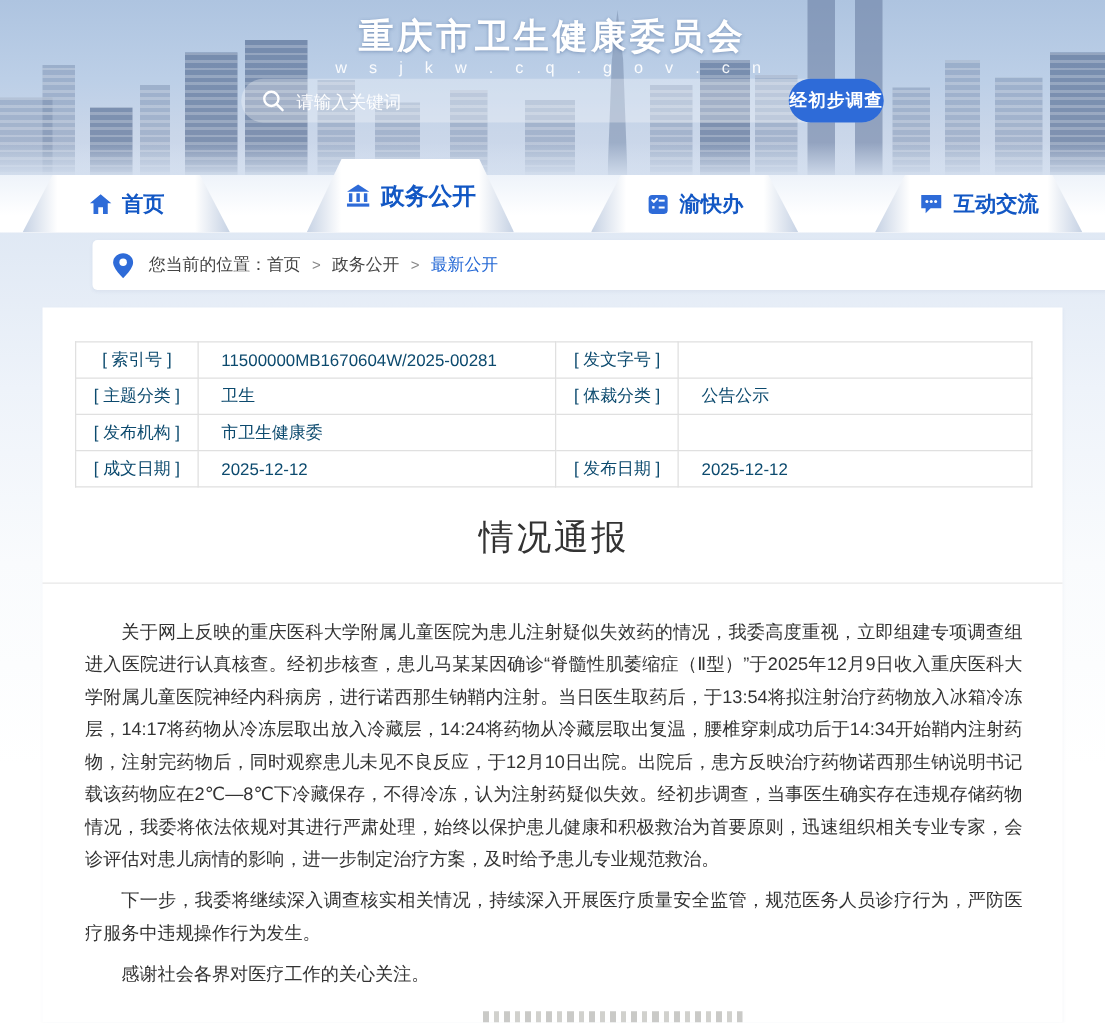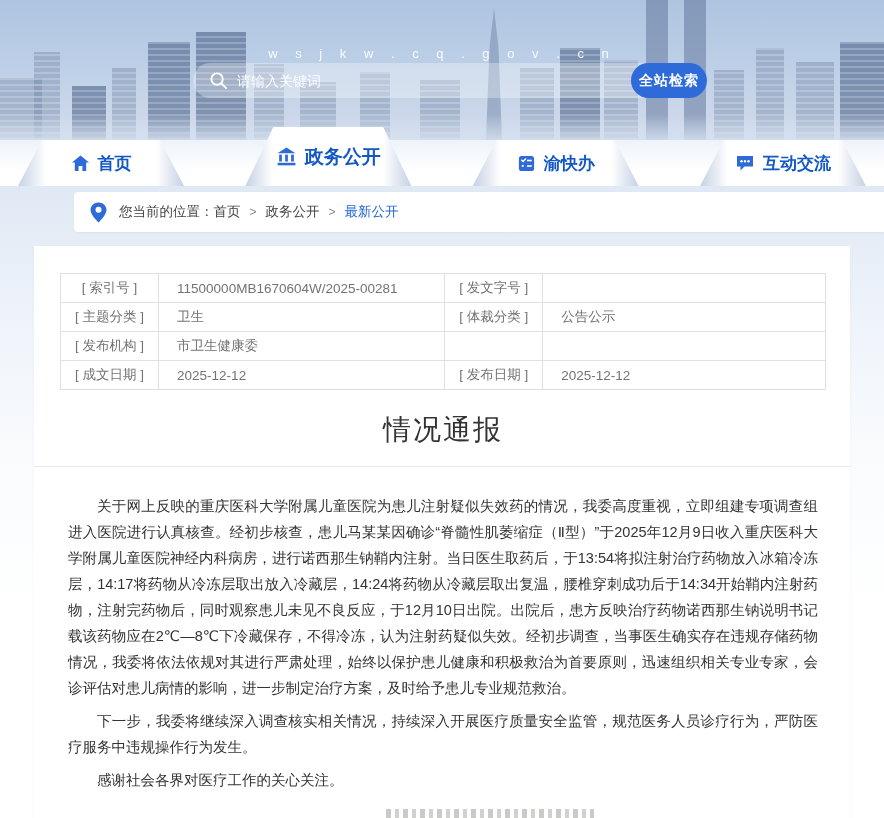--- a/index.html
+++ b/index.html
@@ -63,21 +63,21 @@
     display:flex; align-items:center; padding-left:16px; font-size:13.5px; color:#444;margin-left:40px; }
   .crumb-card .sep { margin:0 9px; color:#888; font-size:12px; }
   .crumb-link { color:#444; cursor:pointer; }
   .crumb-current { color:#2468d5; cursor:pointer; }
   .pin { margin-right:12px; }
 
   
   .main-card { position:absolute; top:246px; left:34px; width:816px; height:572px;
     background:#fff; box-shadow:0 1px 3px rgba(30,60,120,.05); padding:27px 24px 0 26px; }
 
-  table.meta { width:100%; border-collapse:collapse; font-size:13.5px; color:#737373;padding-left:28px; }
+  table.meta { width:100%; border-collapse:collapse; font-size:13.5px; color:#0c4a6e;padding-left:28px; }
   table.meta td { border:1px solid #e0e0e0; height:29px; }
   td.lbl { width:100px; text-align:center; }
   td.val { width:288px; text-align:left; padding-left:18px; }
 
   .art-title { text-align:center; font-size:28px; color:#333; letter-spacing:2px;
     margin-top:21px; }
   .art-divider { border-bottom:1px solid #e8e8e8; margin:17px -24px 0 -26px; }
 
   .art-body { padding:26px 8px 0 8px; font-size:14.5px; line-height:26px;
     text-align:justify; color:#333; }
@@ -109,29 +109,30 @@
     <div class="b" style="left:604px;width:34px;height:80px;"></div>
     <div class="led-tower" style="left:646px;">你好 ♥</div>
     <div class="led-tower" style="left:684px;">你好 ♥</div>
     <div class="b" style="left:714px;width:30px;height:70px;"></div>
     <div class="b" style="left:756px;width:28px;height:92px;"></div>
     <div class="b" style="left:796px;width:38px;height:78px;"></div>
     <div class="b dark" style="left:840px;width:44px;height:98px;"></div>
     <div class="haze"></div>
   </div>
 
+  <div class="site-title">重庆市卫生健康委员会</div>
   <div class="site-url">w s j k w . c q . g o v . c n</div>
 
   <div class="search-wrap">
     <input class="search-input" type="text" placeholder="请输入关键词" style="">
     <svg class="search-icon" viewBox="0 0 20 20">
       <circle cx="8.5" cy="8.5" r="6" fill="none" stroke="#ffffff" stroke-width="2"></circle>
       <line x1="13" y1="13" x2="18" y2="18" stroke="#ffffff" stroke-width="2" stroke-linecap="round"></line>
     </svg>
-    <button class="search-btn">全站检索</button>
+    <button class="search-btn">经初步调查</button>
   </div>
 </div>
 
 <div class="nav-strip">
   <div class="nav-inner">
     <div class="tab">
       <svg width="19" height="19" viewBox="0 0 20 20">
         <path d="M10 1.5 L19 9 H16 V18 H12 V12.5 H8 V18 H4 V9 H1 Z" fill="#2e6bd8"></path>
       </svg>
       <span>首页</span>

